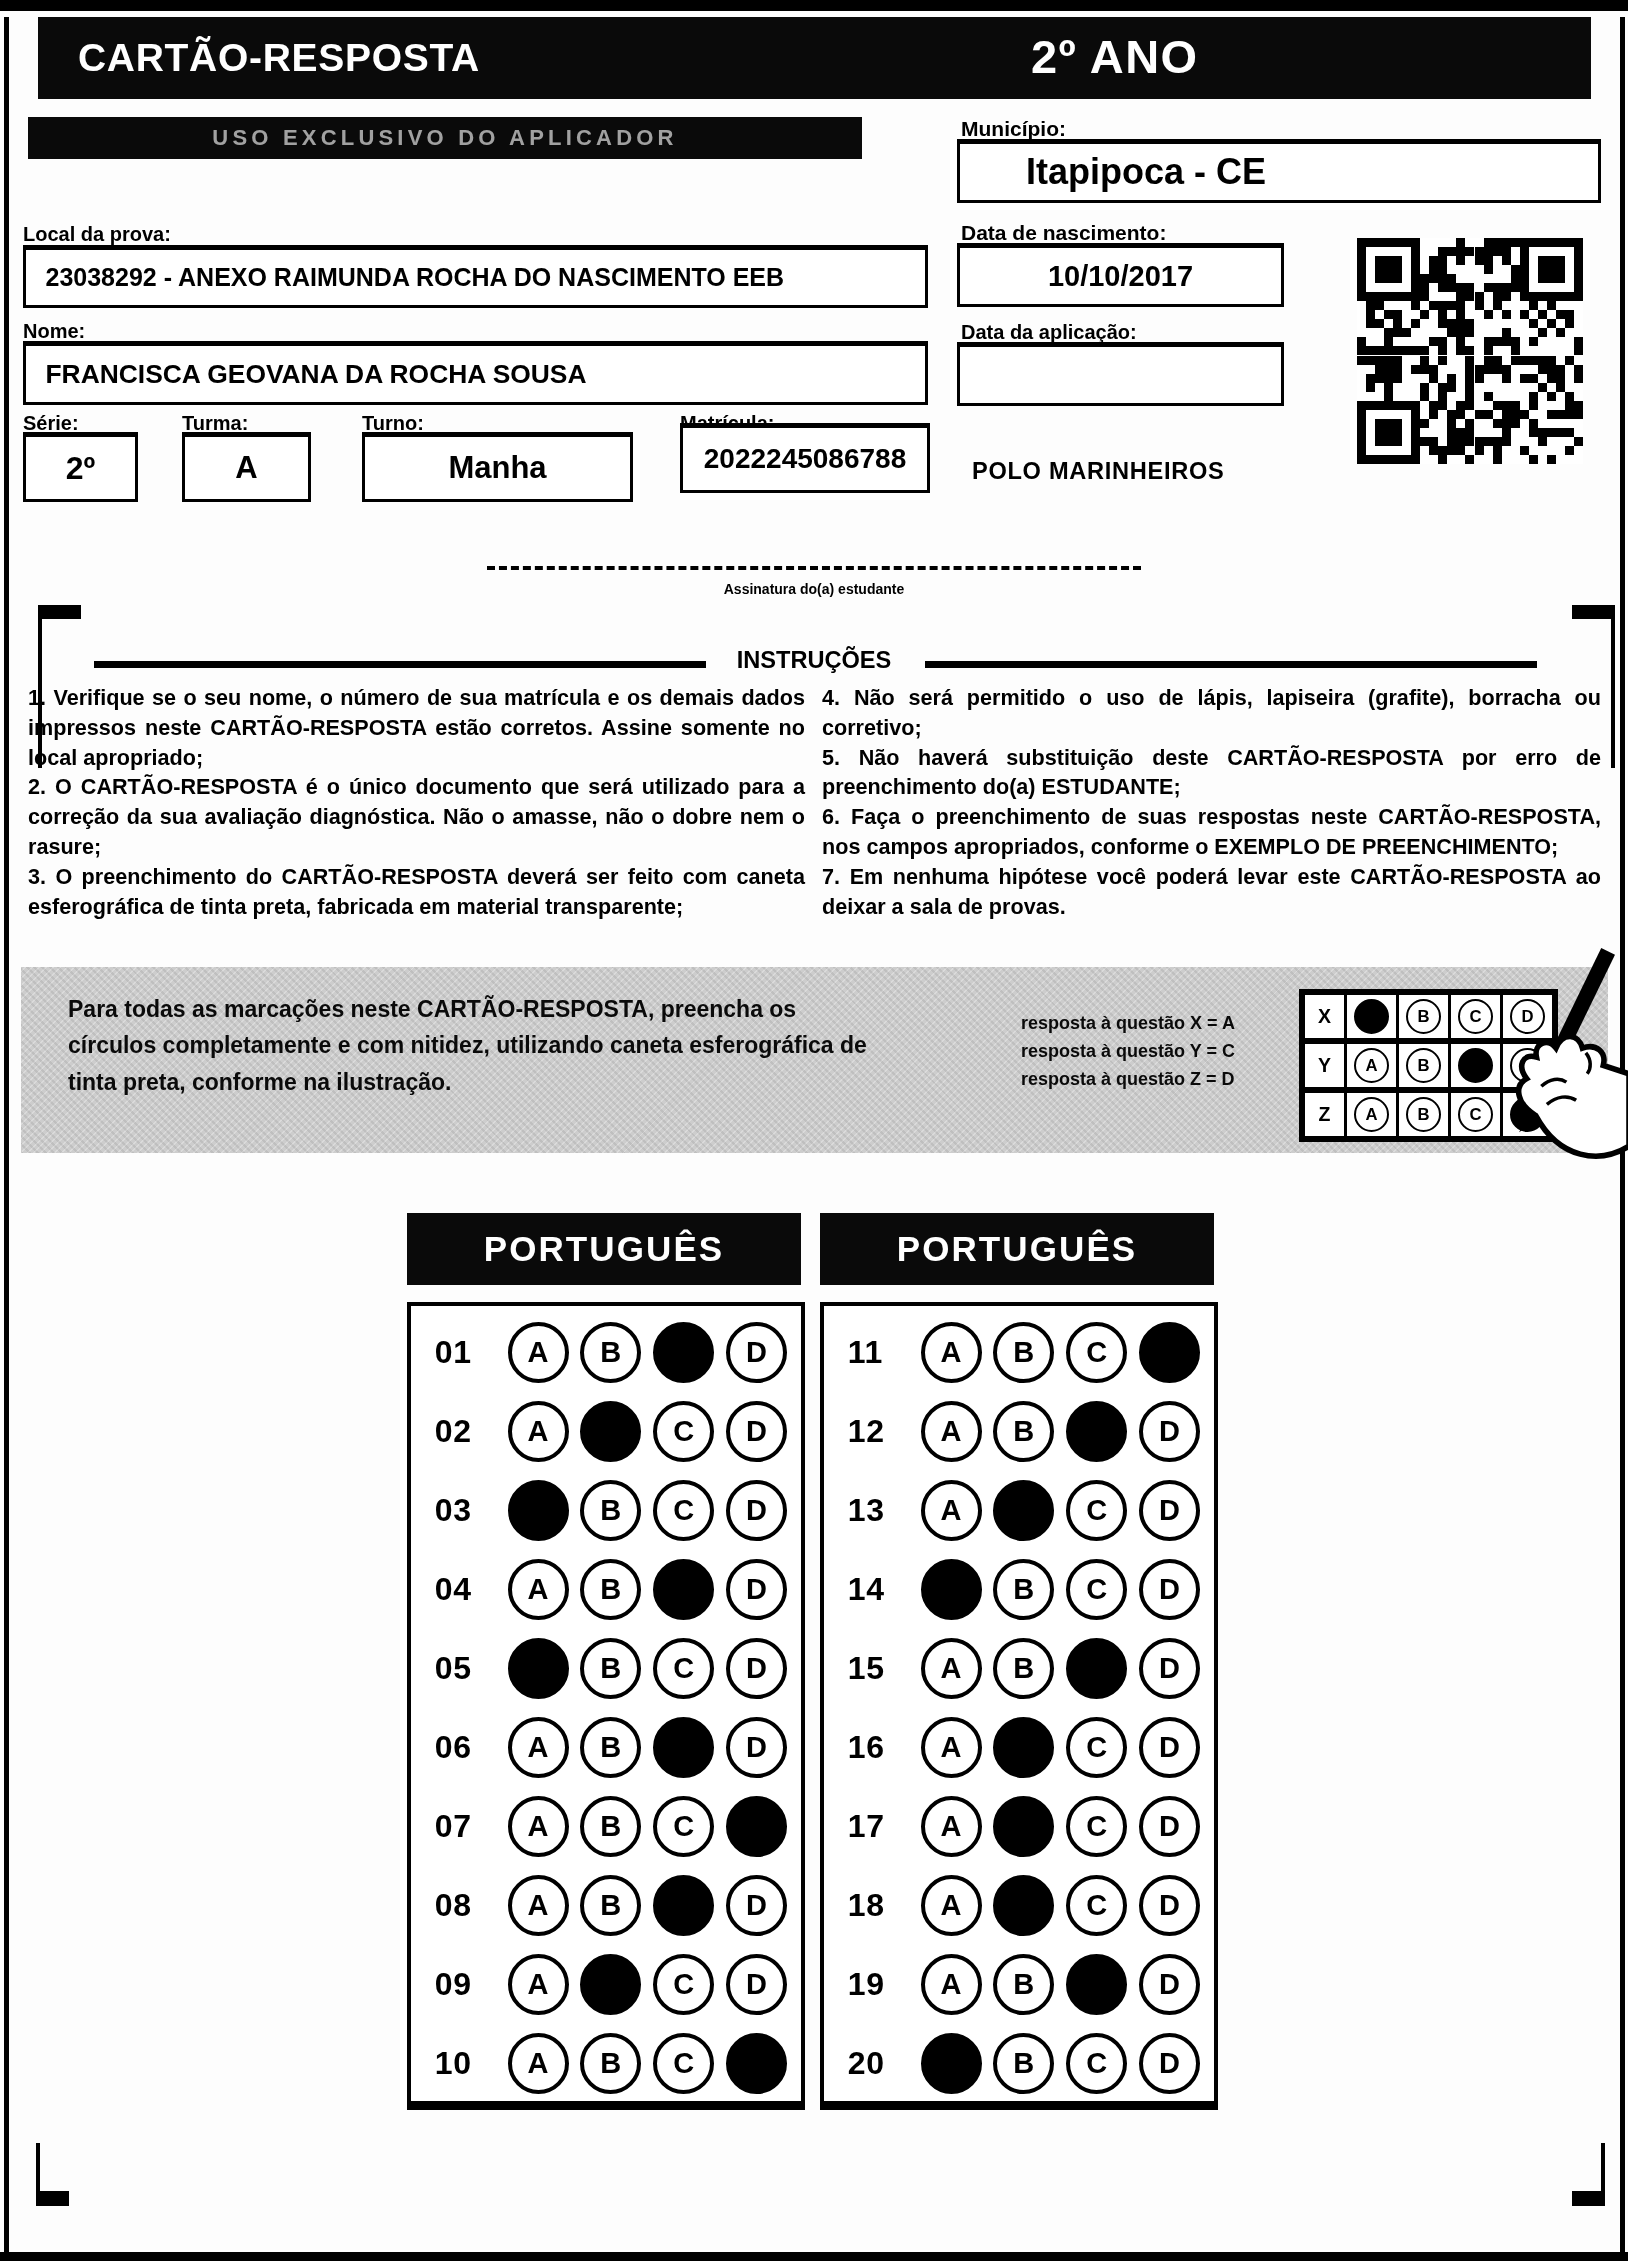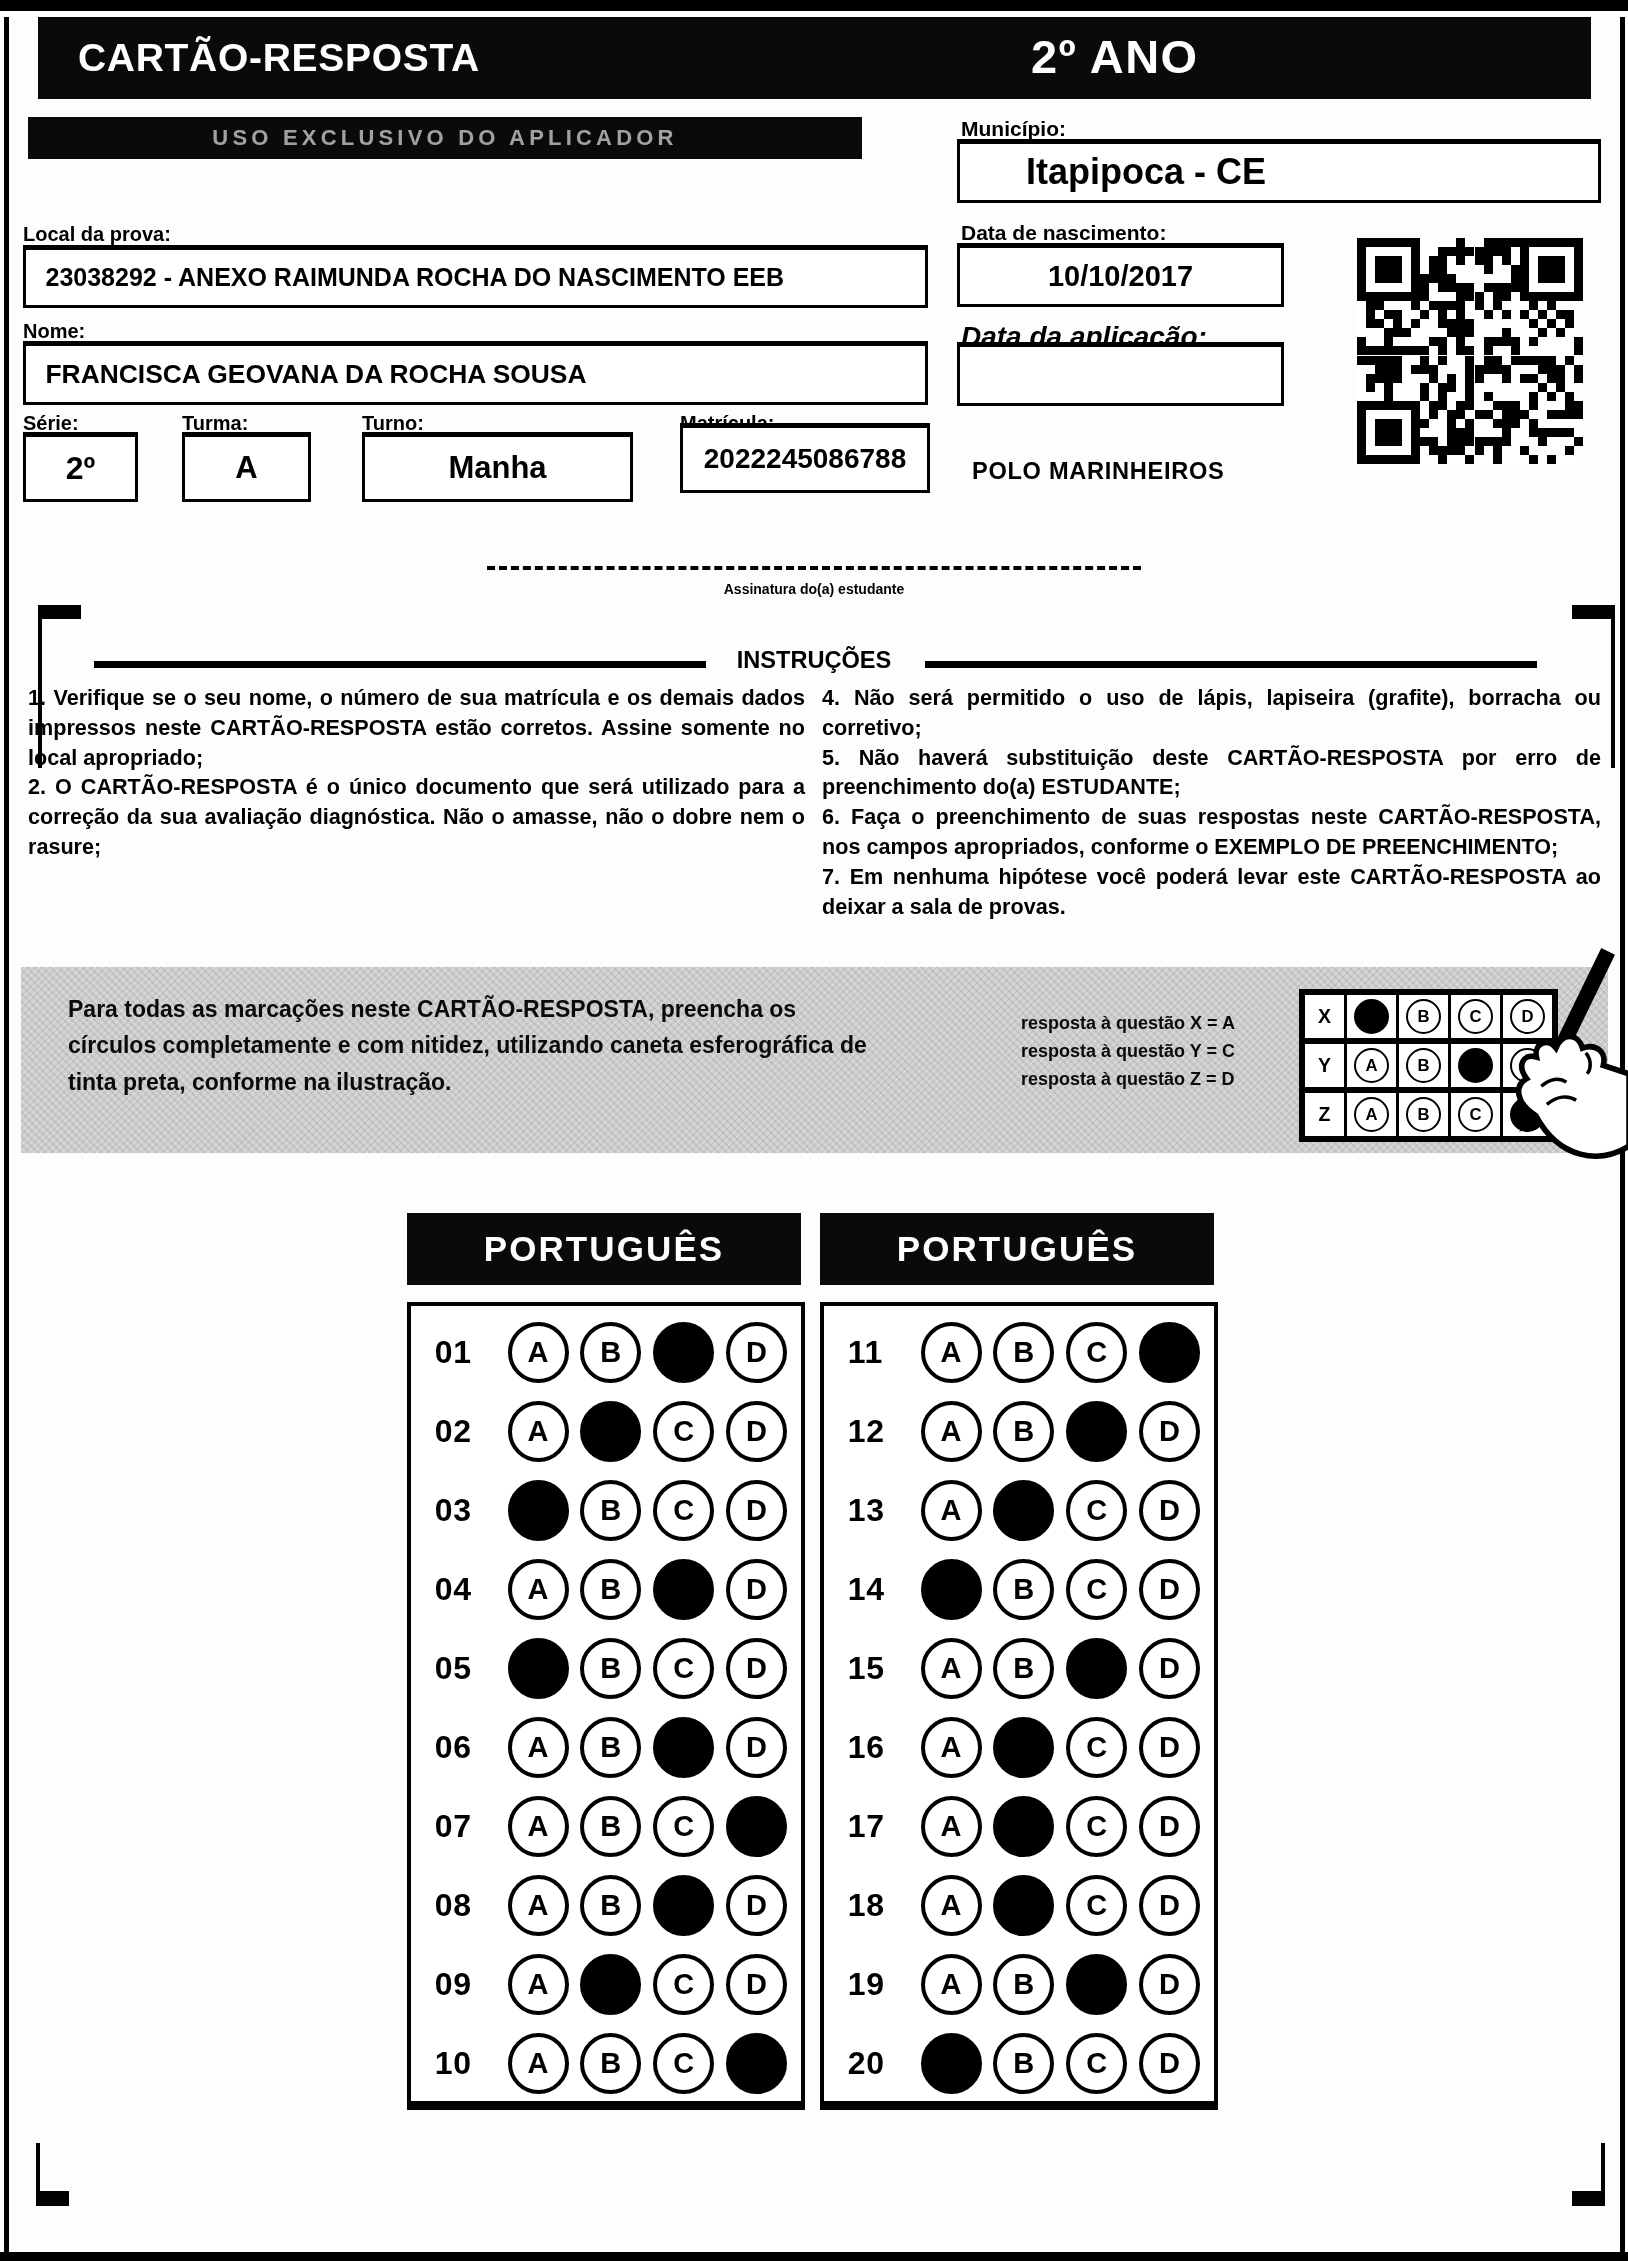--- a/index.html
+++ b/index.html
@@ -150,21 +150,21 @@
 
   <div class="fld-label" style="left:680px;top:412px;">Matrícula:</div>
   <div class="fld-box center" style="left:680px;top:423px;width:250px;height:70px;font-size:28px;">2022245086788</div>
 
   <div class="fld-label" style="left:961px;top:117px;font-size:21px;">Município:</div>
   <div class="fld-box" style="left:957px;top:139px;width:644px;height:64px;padding-left:66px;font-size:36px;">Itapipoca - CE</div>
 
   <div class="fld-label" style="left:961px;top:221px;font-size:21px;">Data de nascimento:</div>
   <div class="fld-box center" style="left:957px;top:243px;width:327px;height:64px;font-size:29px;">10/10/2017</div>
 
-  <div class="fld-label" style="left:961px;top:321px;font-size:28px;font-style:italic;">Data da aplicação:</div>
+  <div class="fld-label" style="left:961px;top:321px;font-size:20px;">Data da aplicação:</div>
   <div class="fld-box center" style="left:957px;top:342px;width:327px;height:64px;font-size:29px;"></div>
 
   <div class="qr">
       <i style="left:0px;top:0px"></i>
       <i style="left:9px;top:0px"></i>
       <i style="left:18px;top:0px"></i>
       <i style="left:27px;top:0px"></i>
       <i style="left:36px;top:0px"></i>
       <i style="left:45px;top:0px"></i>
       <i style="left:54px;top:0px"></i>
@@ -499,20 +499,21 @@
 
   <div class="sig-line"></div>
   <div class="sig-label">Assinatura do(a) estudante</div>
 
   <div class="instr-rule l"></div>
   <div class="instr-title">INSTRUÇÕES</div>
   <div class="instr-rule r"></div>
   <div class="instr-col left">
       <p>1. Verifique se o seu nome, o número de sua matrícula e os demais dados impressos neste CARTÃO-RESPOSTA estão corretos. Assine somente no local apropriado;</p>
       <p>2. O CARTÃO-RESPOSTA é o único documento que será utilizado para a correção da sua avaliação diagnóstica. Não o amasse, não o dobre nem o rasure;</p>
+      <p>3. O preenchimento do CARTÃO-RESPOSTA deverá ser feito com caneta esferográfica de tinta preta, fabricada em material transparente;</p>
     </div>
   <div class="instr-col right">
       <p>4. Não será permitido o uso de lápis, lapiseira (grafite), borracha ou corretivo;</p>
       <p>5. Não haverá substituição deste CARTÃO-RESPOSTA por erro de preenchimento do(a) ESTUDANTE;</p>
       <p>6. Faça o preenchimento de suas respostas neste CARTÃO-RESPOSTA, nos campos apropriados, conforme o EXEMPLO DE PREENCHIMENTO;</p>
       <p>7. Em nenhuma hipótese você poderá levar este CARTÃO-RESPOSTA ao deixar a sala de provas.</p>
     </div>
 
   <div class="ex-band">
     <div class="ex-text">Para todas as marcações neste CARTÃO-RESPOSTA, preencha os círculos completamente e com nitidez, utilizando caneta esferográfica de tinta preta, conforme na ilustração.</div>

